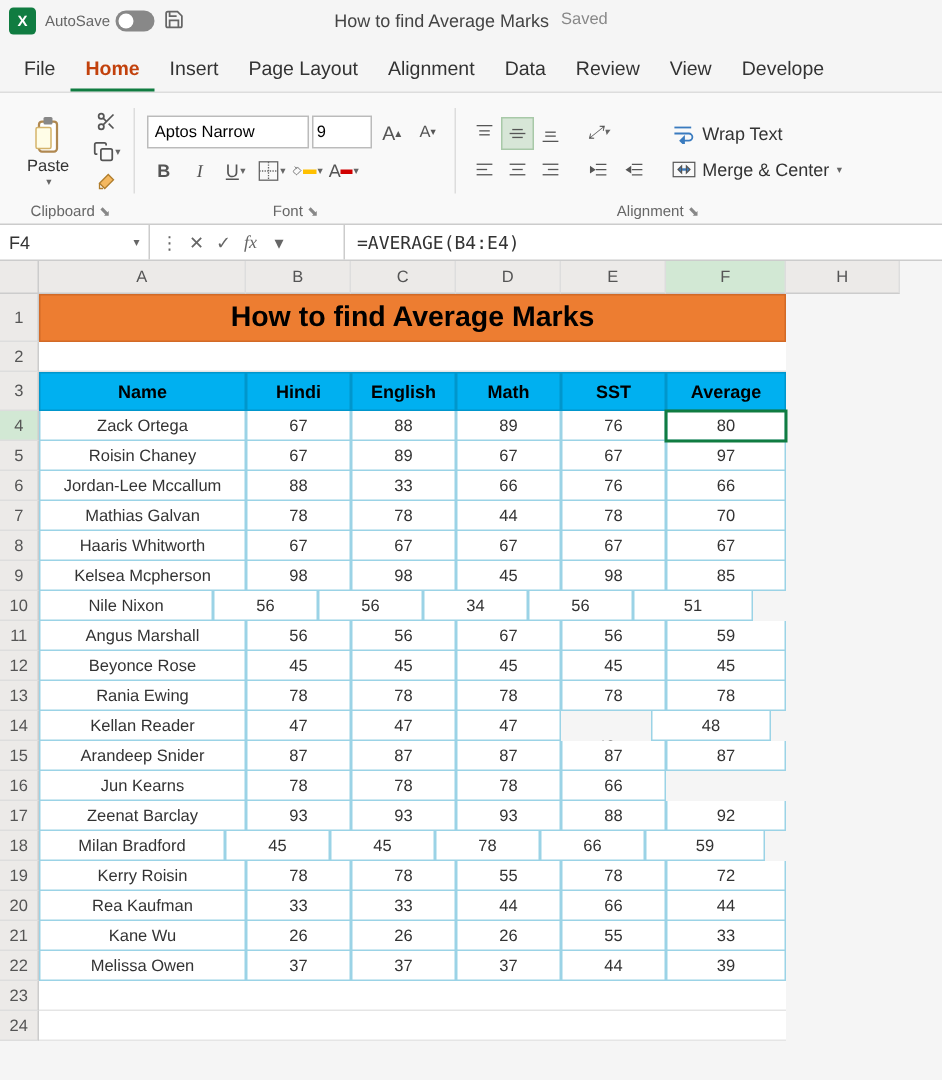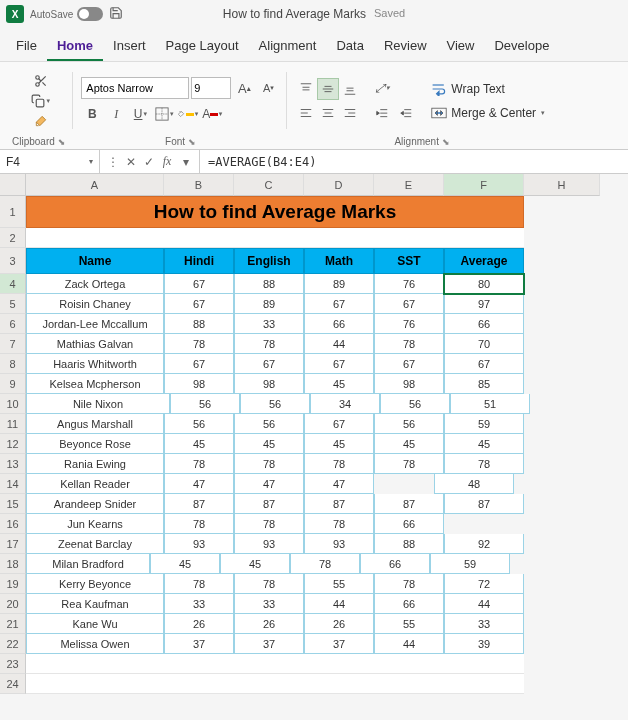--- a/index.html
+++ b/index.html
@@ -8,21 +8,21 @@
 .titlebar-left { display:flex; align-items:center; gap:6px; padding-left:6px; }
 .app-icon { width:18px; height:18px; background:#107c41; border-radius:3px; display:flex; align-items:center; justify-content:center; color:#fff; font-size:10px; font-weight:bold;}
 .autosave { display:flex; align-items:center; gap:4px; font-size:10px; color:#666;}
 .autosave-toggle { width:26px; height:14px; background:#888; border-radius:7px; position:relative; }
 .autosave-toggle::after { content:""; position:absolute; width:10px; height:10px; background:#fff; border-radius:50%; top:2px; left:2px;}
 .save-icon { width:14px; height:14px; color:#666;}
 .doc-title { position:absolute; left:50%; transform:translateX(-50%); font-size:12px; color:#444; display:flex; gap:8px;}
 .doc-title .saved { color:#888; font-size:11px;}
 .menubar { display:flex; gap:0; background:#f5f5f5; padding:4px 0 0 6px; border-bottom:1px solid #ddd; }
 .menubar .tab { padding:6px 10px; font-size:13px; color:#333; cursor:pointer;}
-.menubar .tab.home { color:#4c1d95; border-bottom:2px solid #107c41; font-weight:600;}
+.menubar .tab.home { color:#c2410c; border-bottom:2px solid #107c41; font-weight:600;}
 .ribbon { display:flex; background:#f9f9f9; padding:6px 4px 2px 4px; border-bottom:1px solid #ccc; }
 .ribbon-group { display:flex; flex-direction:column; align-items:center; padding:0 8px; position:relative;}
 .ribbon-group:not(:last-child)::after { content:""; position:absolute; right:0; top:4px; bottom:18px; width:1px; background:#ddd;}
 .group-content { display:flex; align-items:center; gap:4px; height:66px; }
 .group-label { font-size:10px; color:#666; margin-top:2px; position:relative;}
 .group-label .launcher { font-size:9px; color:#888; margin-left:3px;}
 .paste-btn { display:flex; flex-direction:column; align-items:center; padding:2px 6px; cursor:pointer;}
 .paste-icon { width:24px; height:28px; }
 .clip-side { display:flex; flex-direction:column; gap:2px; margin-left:4px;}
 .mini-btn { width:22px; height:18px; display:flex; align-items:center; justify-content:center; color:#555; cursor:pointer; font-size:12px;}
@@ -35,21 +35,21 @@
 .align-side { display:flex; flex-direction:column; gap:4px; margin-left:8px;}
 .side-row { display:flex; gap:2px;}
 .wrap-merge { display:flex; flex-direction:column; gap:6px; margin-left:6px;}
 .wrap-btn,.merge-btn{ display:flex; align-items:center; gap:4px; padding:2px 4px; cursor:pointer; font-size:12px;}
 .namebox-row { display:flex; align-items:center; height:24px; background:#fff; border-bottom:1px solid #ccc;}
 .namebox { width:100px; border-right:1px solid #ccc; padding:0 6px; font-size:12px; display:flex; align-items:center; justify-content:space-between; height:100%;}
 .nb-arrow { font-size:8px; color:#666;}
 .fx-controls { display:flex; align-items:center; gap:4px; padding:0 6px;}
 .fx-controls span { font-size:12px; color:#666; width:14px; text-align:center; cursor:pointer;}
 .fx-label { font-style:italic; font-family:"Times New Roman",serif; font-size:13px;}
-.formula-bar { flex:1; padding:0 8px; font-size:12px; font-family:Consolas,monospace; border-left:1px solid #ccc; height:100%; display:flex; align-items:center;}
+.formula-bar { flex:1; padding:0 8px; font-size:12px; font-family:Consolas,monospace; border-left:1px solid #ccc; height:100%; display:flex; align-items:center;margin-left:30px;}
 .sheet { display:flex; }
 .row-headers { display:flex; flex-direction:column;}
 .row-h { width:26px; height:20px; background:#eceae8; border-right:1px solid #ccc; border-bottom:1px solid #ddd; display:flex; align-items:center; justify-content:center; font-size:11px; color:#555;}
 .corner { width:26px; height:22px; background:#eceae8; border-right:1px solid #ccc; border-bottom:1px solid #ccc;}
 .col-h { height:22px; background:#eceae8; border-right:1px solid #ddd; border-bottom:1px solid #ccc; display:flex; align-items:center; justify-content:center; font-size:11px; color:#555;}
 .col-A { width:138px;} .col-B { width:70px;} .col-C { width:70px;} .col-D { width:70px;} .col-E { width:70px;} .col-F { width:80px;} .col-H { width:76px;}
 .grid-body { position:relative;}
 .title-row { height:32px; background:#ed7d31; color:#000; font-weight:700; font-size:19px; font-family:"Aptos Narrow","Segoe UI",Arial; display:flex; align-items:center; justify-content:center; width:498px; border:1px solid #d26a27;}
 .blank-row { height:20px; width:498px; border-bottom:1px solid #e5e5e5; background:#fff;}
 .header-row { display:flex; height:26px;}
@@ -98,20 +98,29 @@
   <div class="tab">Data</div>
   <div class="tab">Review</div>
   <div class="tab">View</div>
   <div class="tab">Develope</div>
 </div>
 
 <div class="ribbon">
 
   <div class="ribbon-group">
     <div class="group-content">
+      <div class="paste-btn">
+        <svg class="paste-icon" viewBox="0 0 24 28">
+            <rect x="6" y="4" width="12" height="20" rx="2" fill="#fff" stroke="#b08850" stroke-width="1.5"></rect>
+            <rect x="9" y="1" width="6" height="5" rx="1" fill="#888"></rect>
+            <rect x="4" y="8" width="10" height="14" rx="1" fill="#fffde7" stroke="#d4b36a"></rect>
+          </svg>
+        <span style="font-size:11px">Paste</span>
+        <span class="dd">▾</span>
+      </div>
       <div class="clip-side">
         <div class="mini-btn">
             <svg width="14" height="14" viewBox="0 0 24 24" fill="none" stroke="currentColor" stroke-width="2">
               <circle cx="6" cy="6" r="3"></circle>
               <circle cx="6" cy="18" r="3"></circle>
               <line x1="20" y1="4" x2="8.12" y2="15.88"></line>
               <line x1="14.47" y1="14.48" x2="20" y2="20"></line>
               <line x1="8.12" y1="8.12" x2="12" y2="12"></line>
             </svg>
           </div>
@@ -376,21 +385,21 @@
         </div>
         <div class="data-row">
           <div class="data-cell name" style="width: 138px;">Kelsea Mcpherson</div>
           <div class="data-cell" style="width: 70px;">98</div>
           <div class="data-cell" style="width: 70px;">98</div>
           <div class="data-cell" style="width: 70px;">45</div>
           <div class="data-cell" style="width: 70px;">98</div>
           <div class="data-cell" style="width: 80px;">85</div>
         </div>
         <div class="data-row">
-          <div class="data-cell name" style="width: 144px;">Nile Nixon</div>
+          <div class="data-cell name" style="width: 116px;">Nile Nixon</div>
           <div class="data-cell" style="width: 70px;">56</div>
           <div class="data-cell" style="width: 70px;">56</div>
           <div class="data-cell" style="width: 70px;">34</div>
           <div class="data-cell" style="width: 70px;">56</div>
           <div class="data-cell" style="width: 80px;">51</div>
         </div>
         <div class="data-row">
           <div class="data-cell name" style="width: 138px;">Angus Marshall</div>
           <div class="data-cell" style="width: 70px;">56</div>
           <div class="data-cell" style="width: 70px;">56</div>
@@ -448,21 +457,21 @@
         </div>
         <div class="data-row">
           <div class="data-cell name" style="width: 124px;">Milan Bradford</div>
           <div class="data-cell" style="width: 70px;">45</div>
           <div class="data-cell" style="width: 70px;">45</div>
           <div class="data-cell" style="width: 70px;">78</div>
           <div class="data-cell" style="width: 70px;">66</div>
           <div class="data-cell" style="width: 80px;">59</div>
         </div>
         <div class="data-row">
-          <div class="data-cell name" style="width: 138px;">Kerry Beyonce</div>
+          <div class="data-cell name" style="width: 138px;">Kerry Roisin</div>
           <div class="data-cell" style="width: 70px;">78</div>
           <div class="data-cell" style="width: 70px;">78</div>
           <div class="data-cell" style="width: 70px;">55</div>
           <div class="data-cell" style="width: 70px;">78</div>
           <div class="data-cell" style="width: 80px;">72</div>
         </div>
         <div class="data-row">
           <div class="data-cell name" style="width: 138px;">Rea Kaufman</div>
           <div class="data-cell" style="width: 70px;">33</div>
           <div class="data-cell" style="width: 70px;">33</div>

